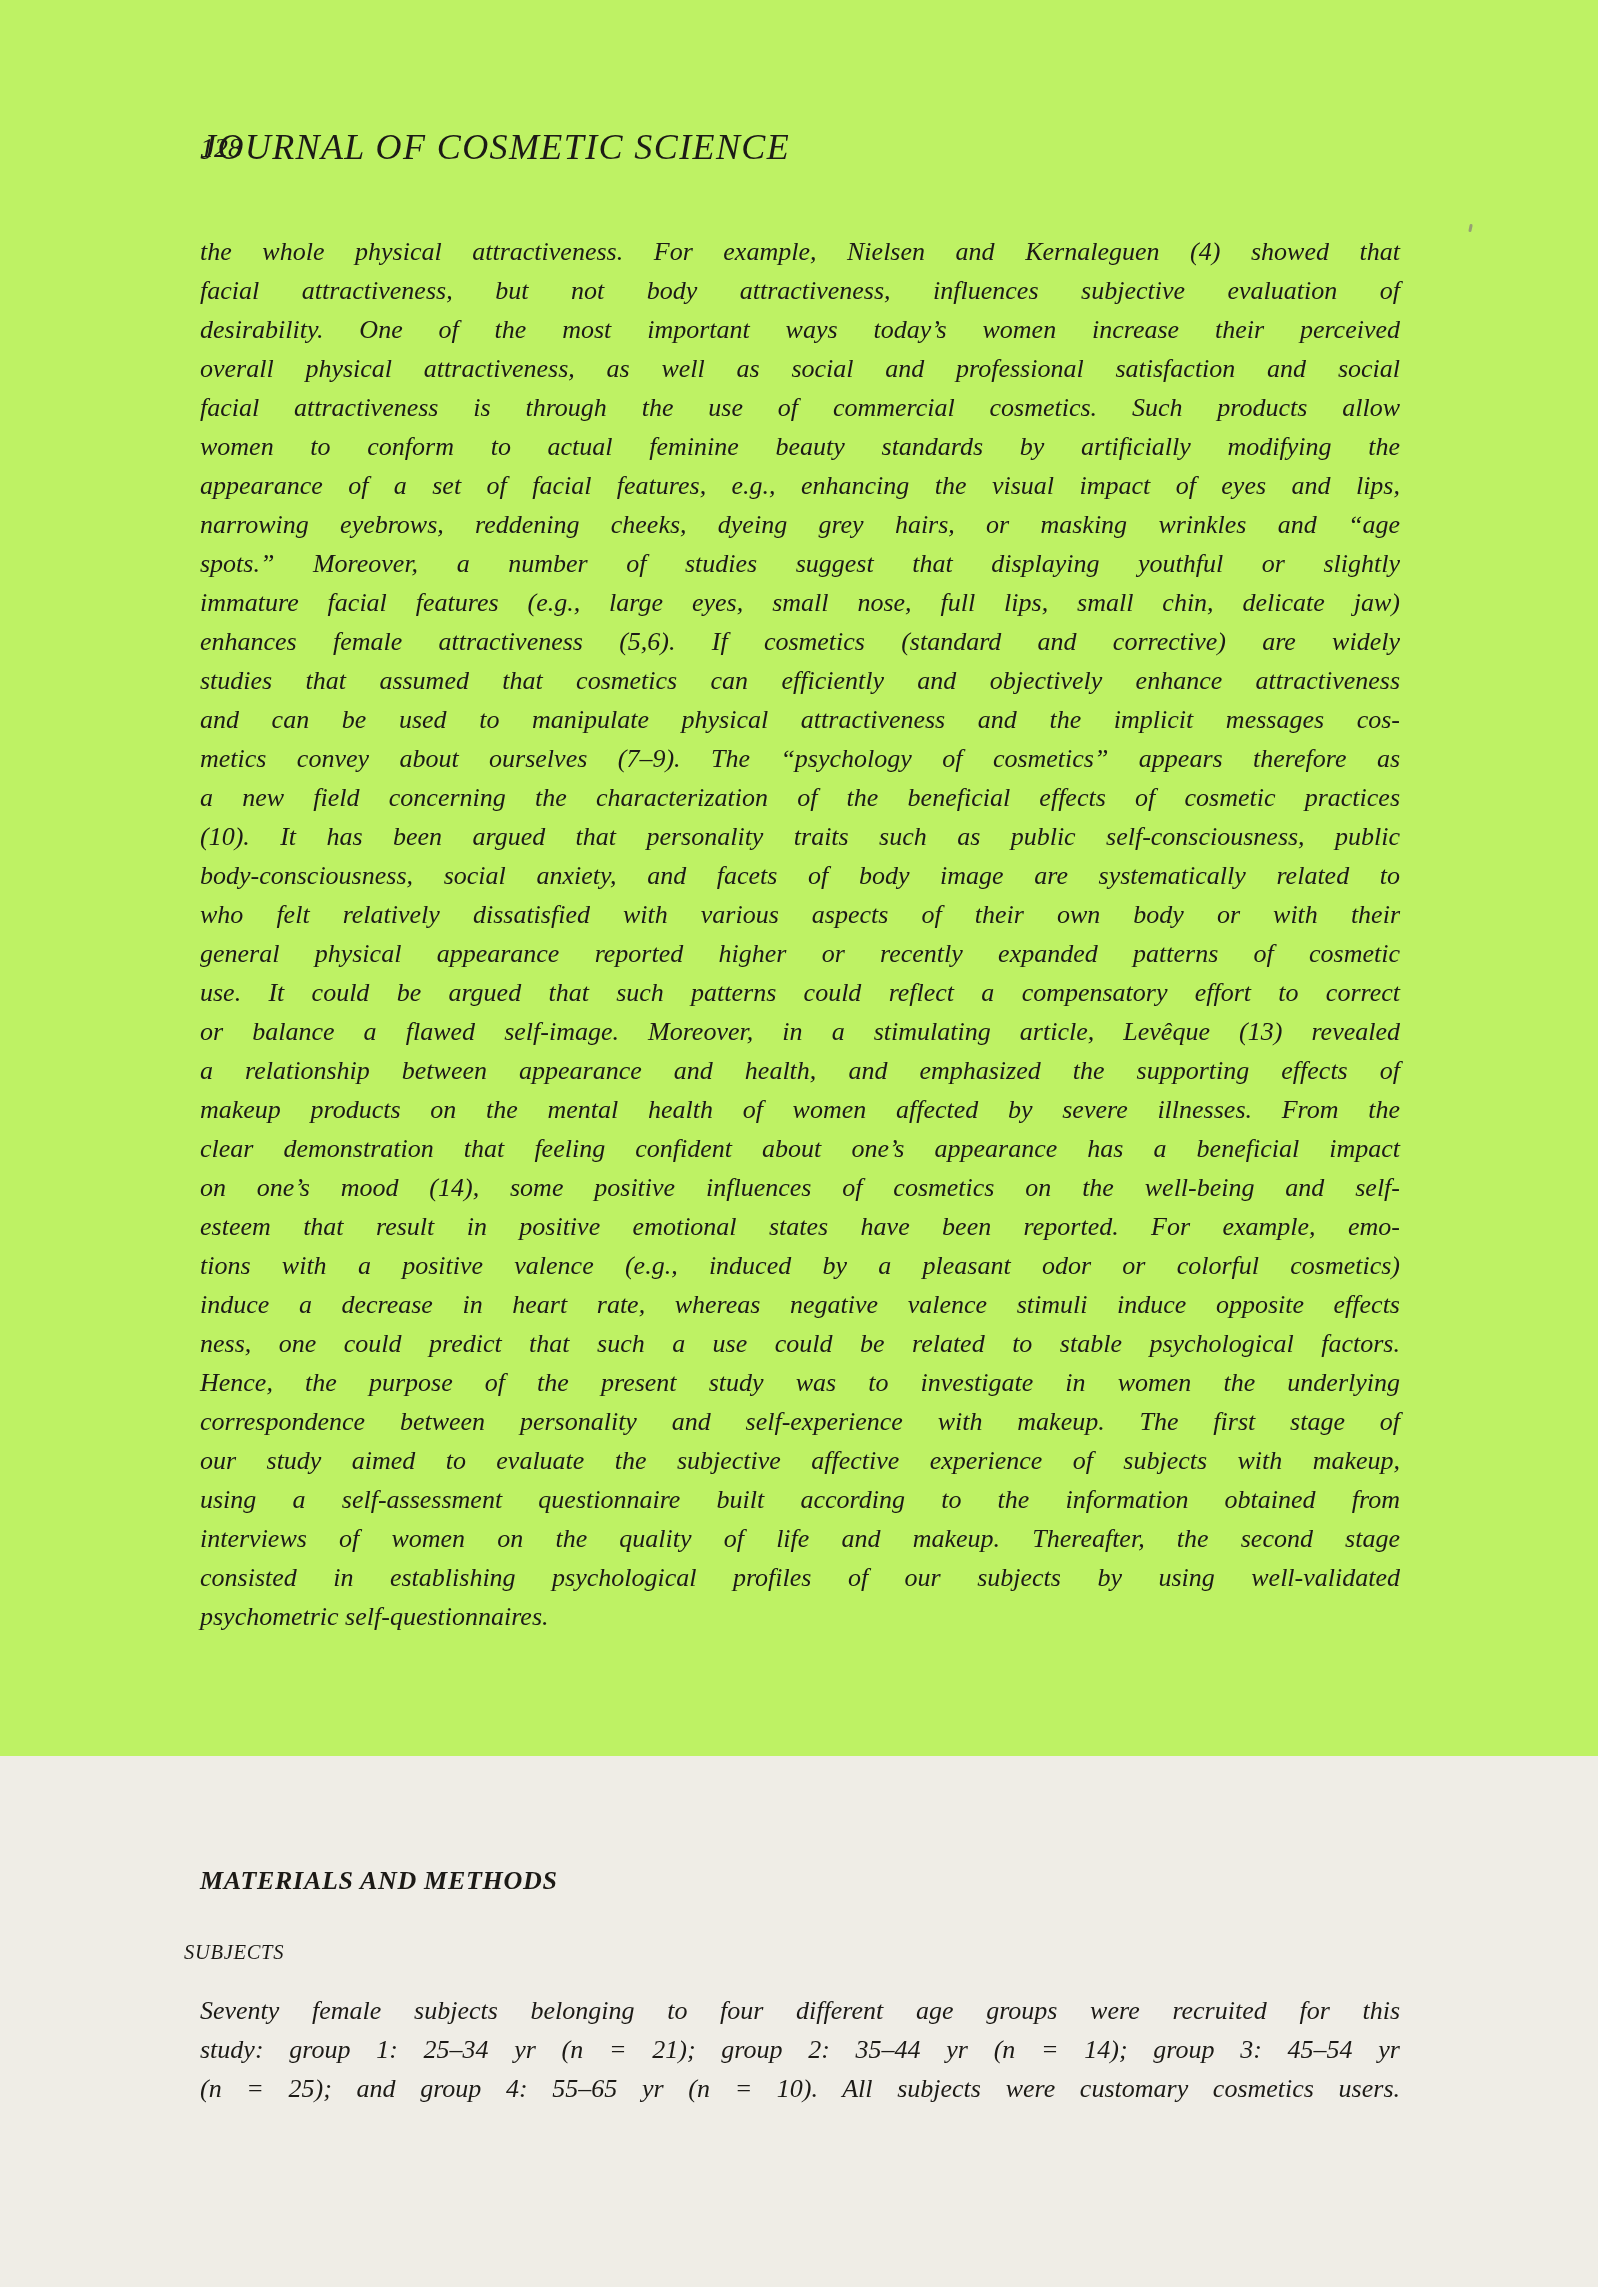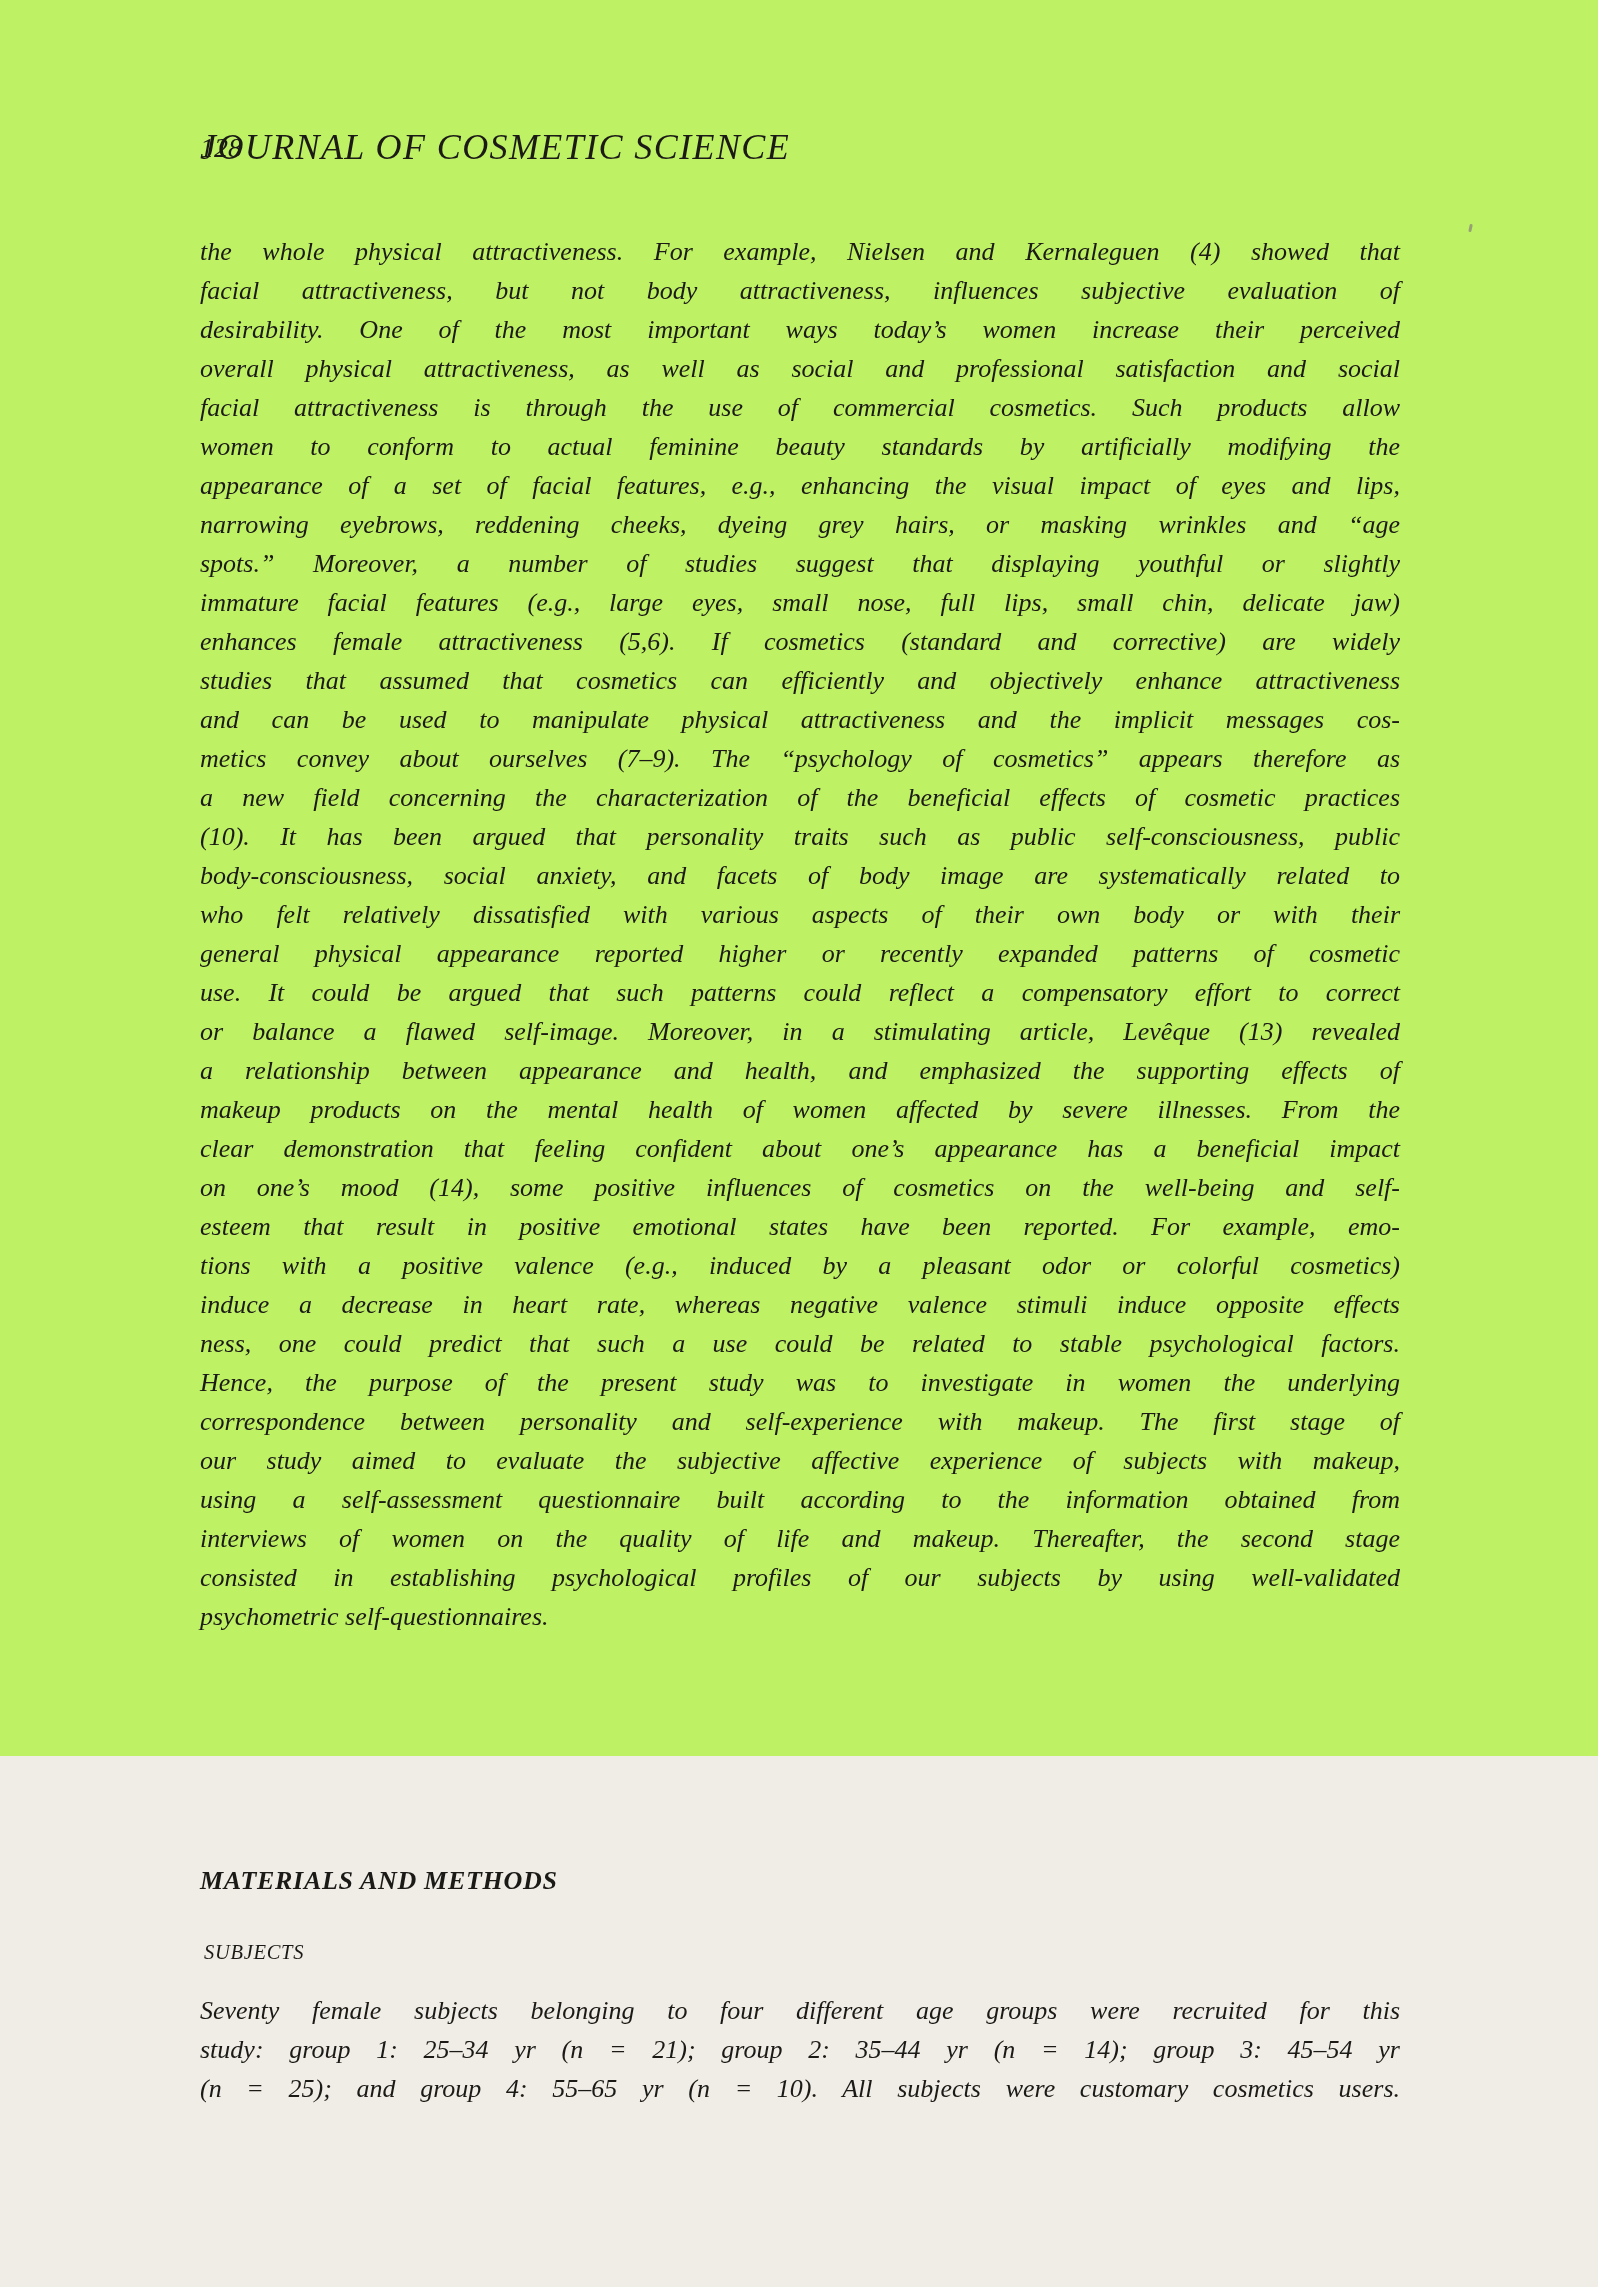--- a/index.html
+++ b/index.html
@@ -63,21 +63,21 @@
       position: absolute;
       left: 200px;
       top: 1866px;
       margin: 0;
       font-size: 26px;
       font-weight: bold;
       letter-spacing: 0.7px;
     }
     .subsection-heading {
       position: absolute;
-      left: 204px;
+      left: 184px;
       top: 1941px;
       font-size: 20.5px;
       letter-spacing: 0.7px;
     }
     .scan-speck {
       position: absolute;
       left: 1469px;
       top: 224px;
       width: 2.8px;
       height: 8.4px;

